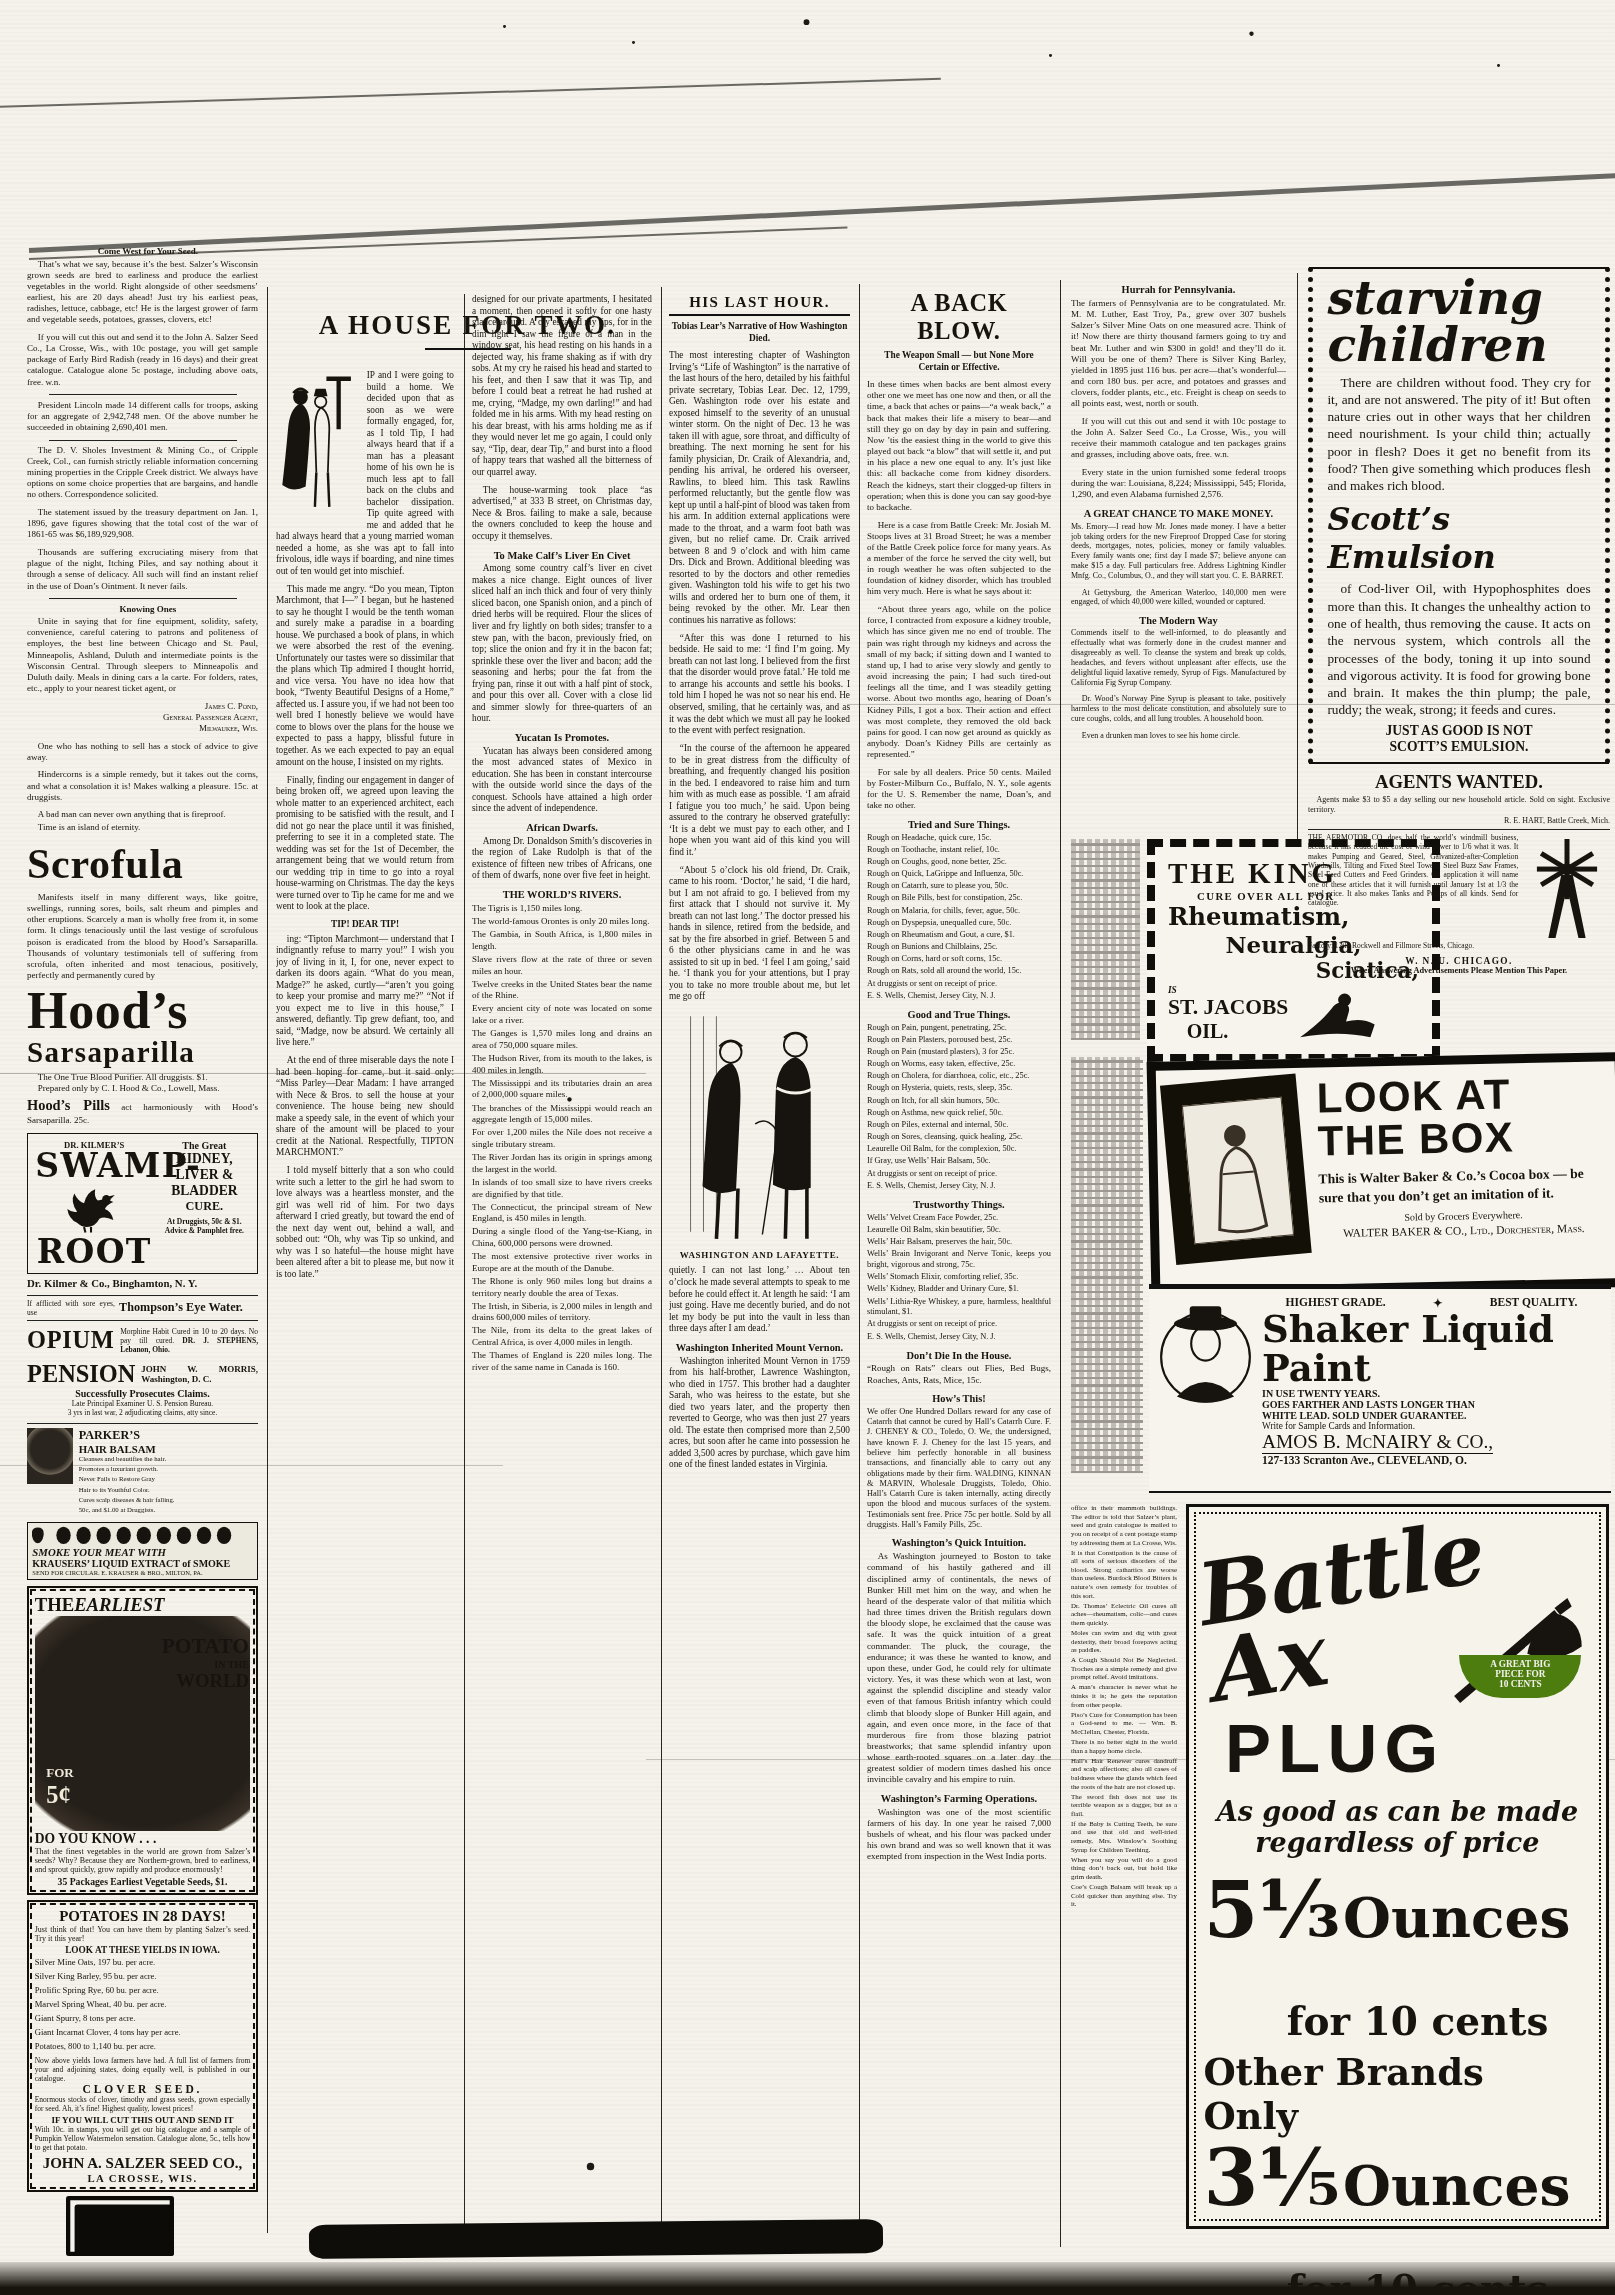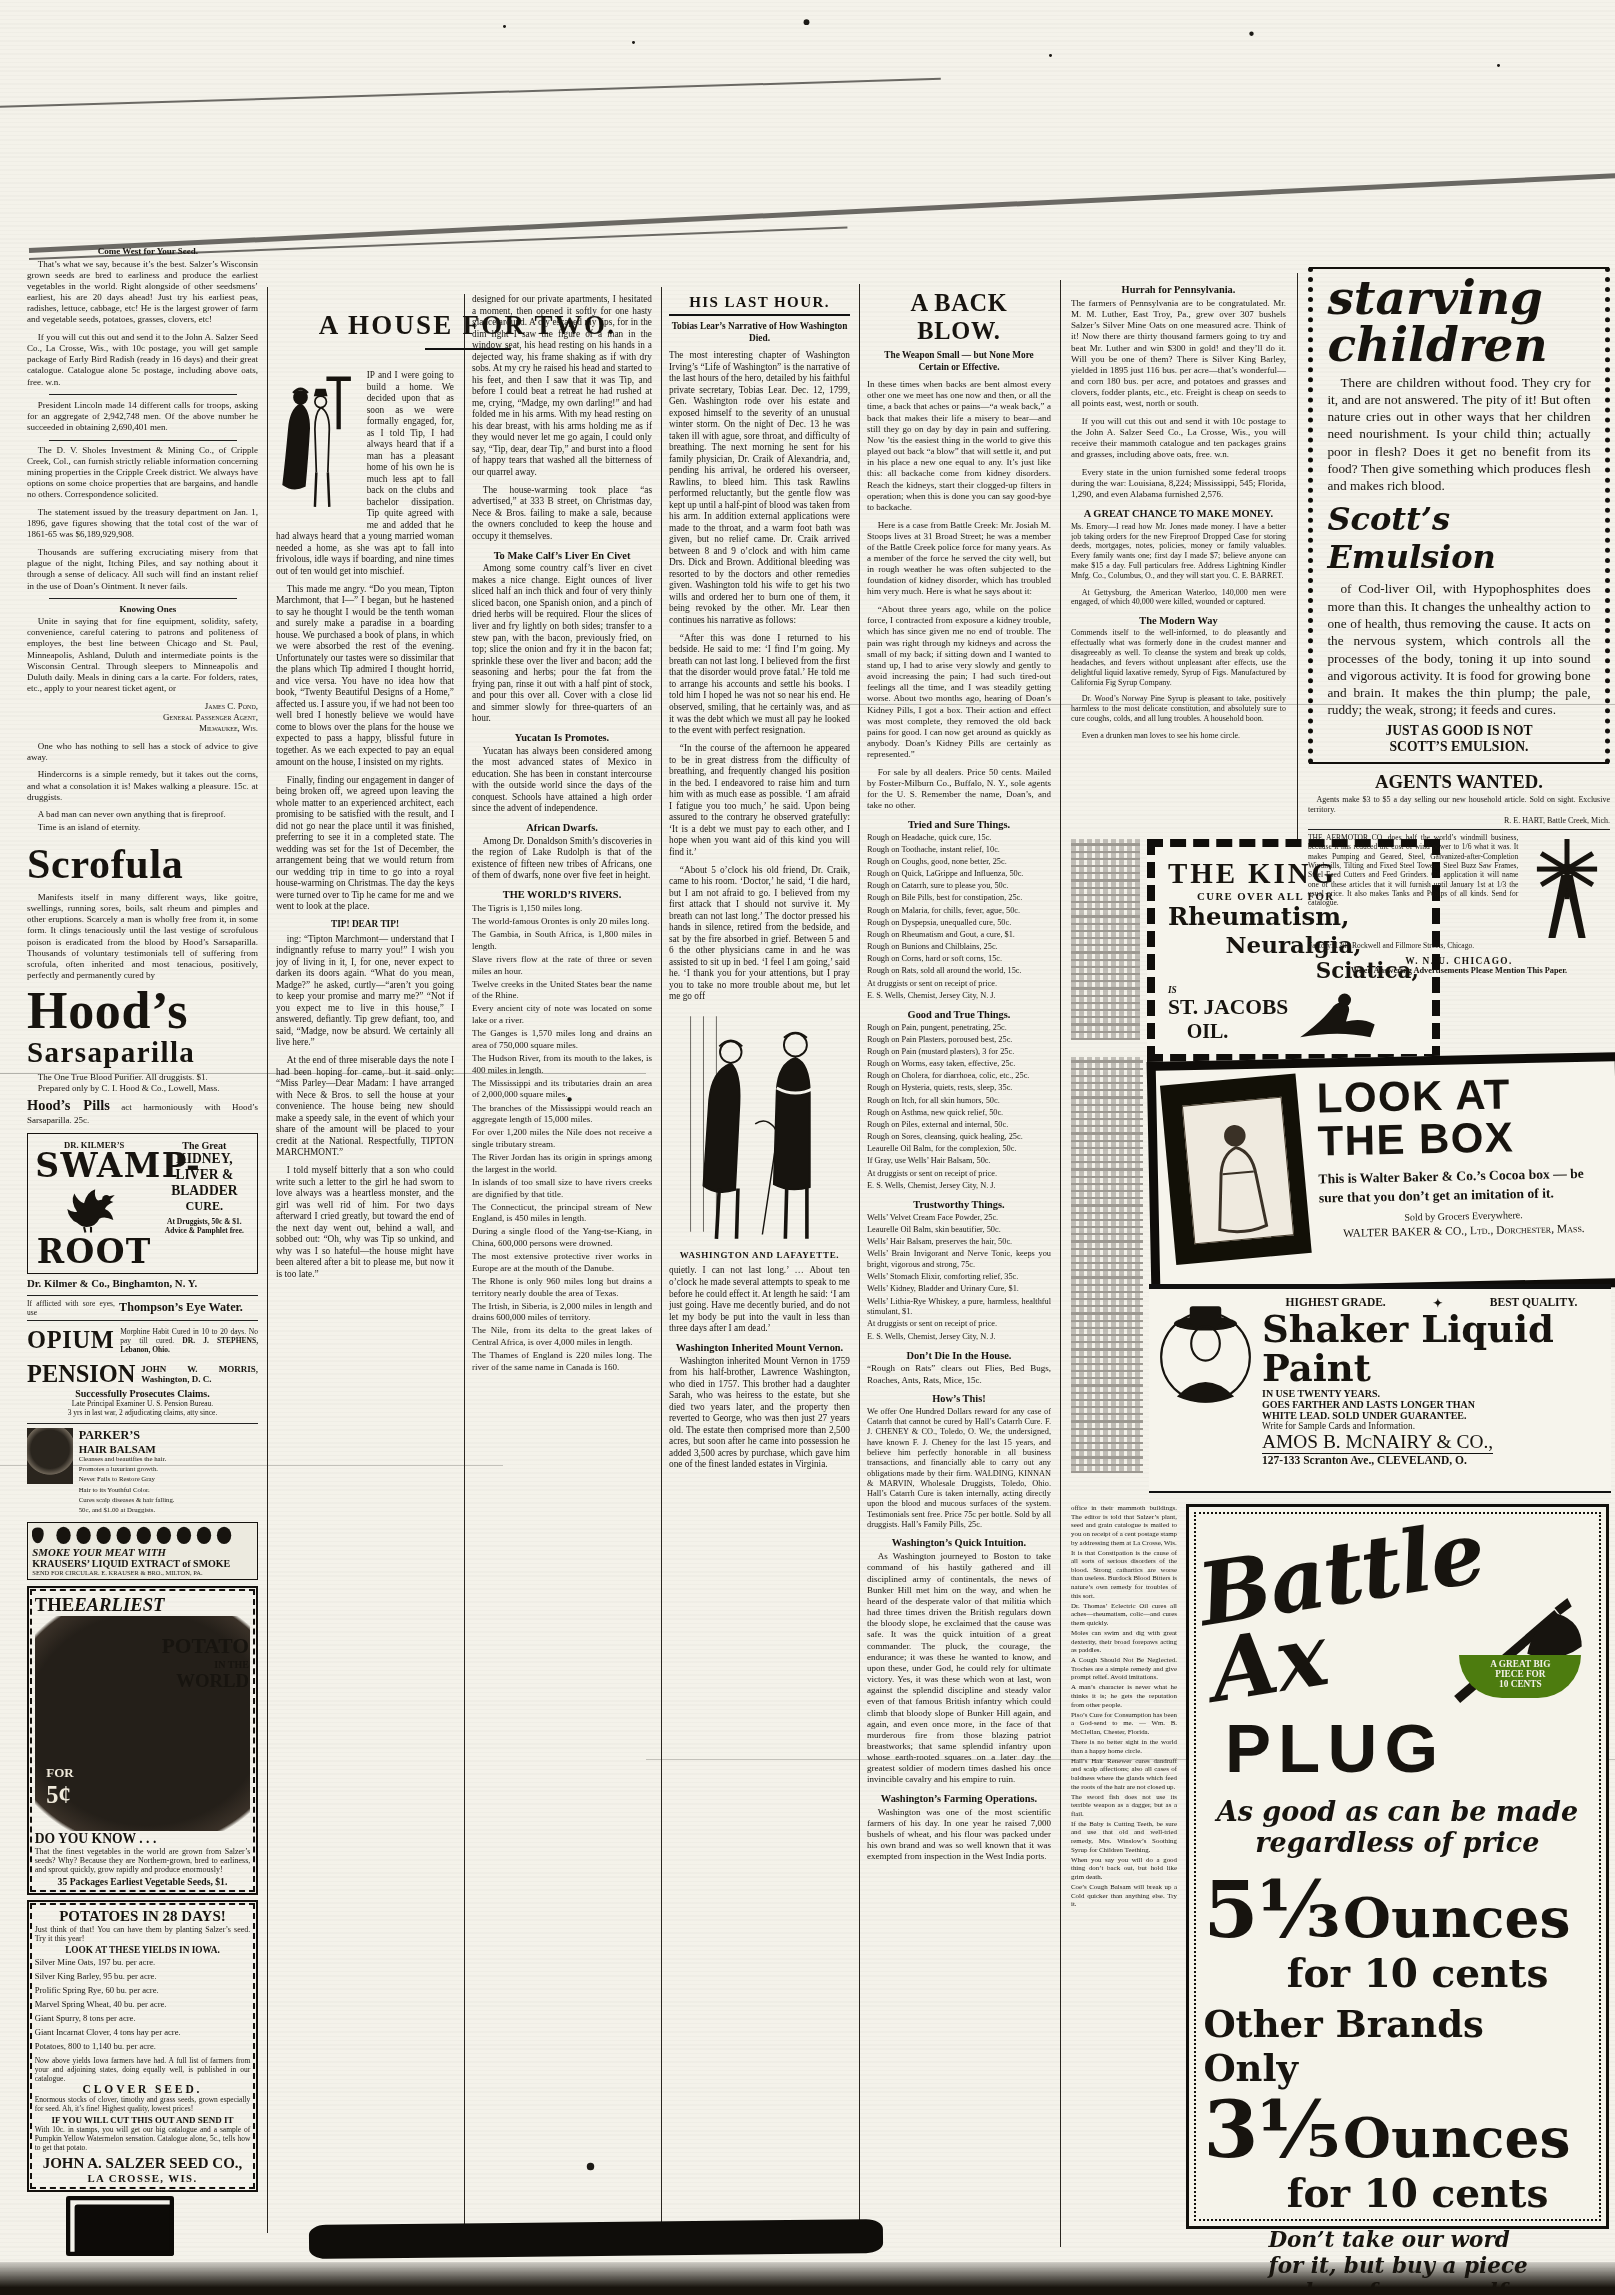--- a/index.html
+++ b/index.html
@@ -37,21 +37,21 @@
   .script{font-family:"DejaVu Serif",serif;font-style:italic;font-weight:700;}
   .lookad{position:absolute;border:9.3px solid #0e0c09;background:#f6f4ec;display:flex;gap:14.4px;padding:10px;}
   .cocoa{width:136px;height:180px;background:#121007;position:relative;flex:none;transform:rotate(-4deg);}
   .cocoa .label{position:absolute;left:20px;top:21.5px;right:16px;bottom:18.7px;background:#efeadf;border:1.4px solid #43392a;}
   .shakerad{position:absolute;border-top:5.7px solid #111;border-bottom:2.9px solid #111;background:#f6f4ec;padding:7.2px 10px;}
   .axad{position:absolute;border:3.6px solid #12100c;outline:2.9px dotted #12100c;outline-offset:-10px;background:#f5f3ea;padding:18.7px 14.4px;}
   .ax-brand{font-family:"DejaVu Serif",serif;font-style:italic;font-weight:700;font-size:86px;line-height:.9;transform:rotate(-9deg);display:inline-block;letter-spacing:-1.4px;}
   .ax-badge{position:absolute;right:20px;top:85px;width:136px;height:122px;}
   .bignum{font-weight:700;font-size:79px;line-height:.85;font-family:"DejaVu Serif",serif;}
   .oz{font-weight:700;font-size:55px;font-family:"DejaVu Serif",serif;}
-  .for10{font-weight:700;font-size:39px;font-family:"DejaVu Serif",serif;}
+  .for10{font-weight:700;font-size:39px;font-family:"DejaVu Serif",serif;margin-top:48px;}
   .li{margin-bottom:1.4px;}
   .pricelist .li{font-size:8.3px;line-height:1.3;text-indent:0;}
   .sig{text-align:right;font-variant:small-caps;}
 </style>
 </head>
 <body>
 
 <div class="sheet">
 
   <div class="scr" style="left:-14.4px;top:92px;width:955px;height:2.2px;transform:rotate(-1.7deg);"></div>

